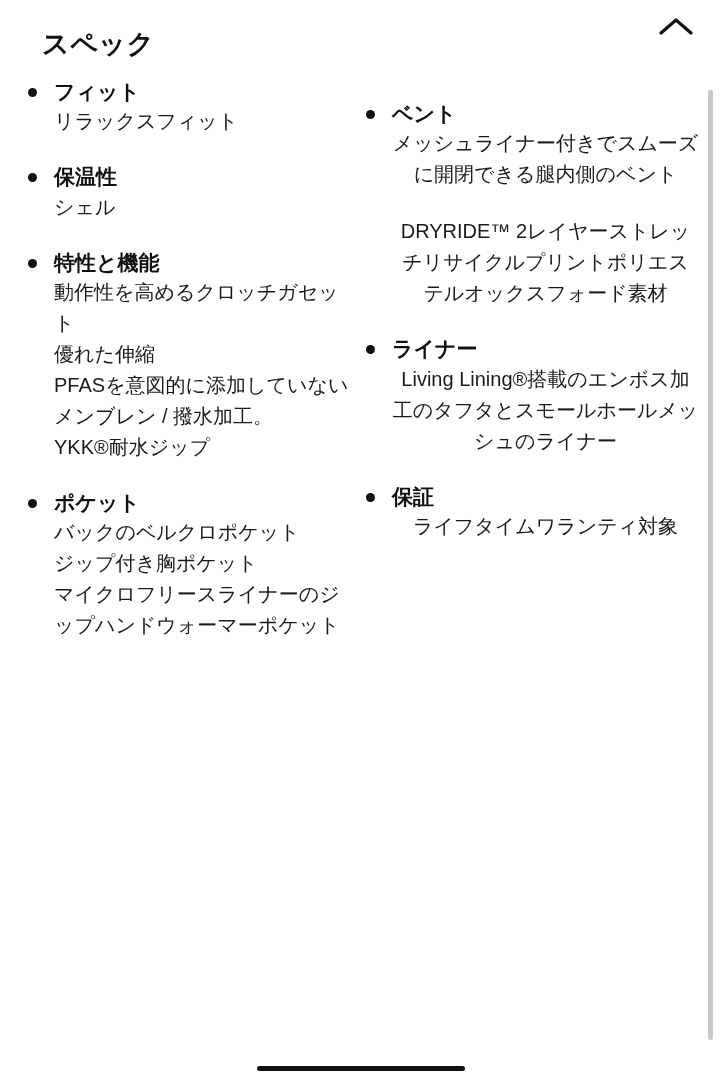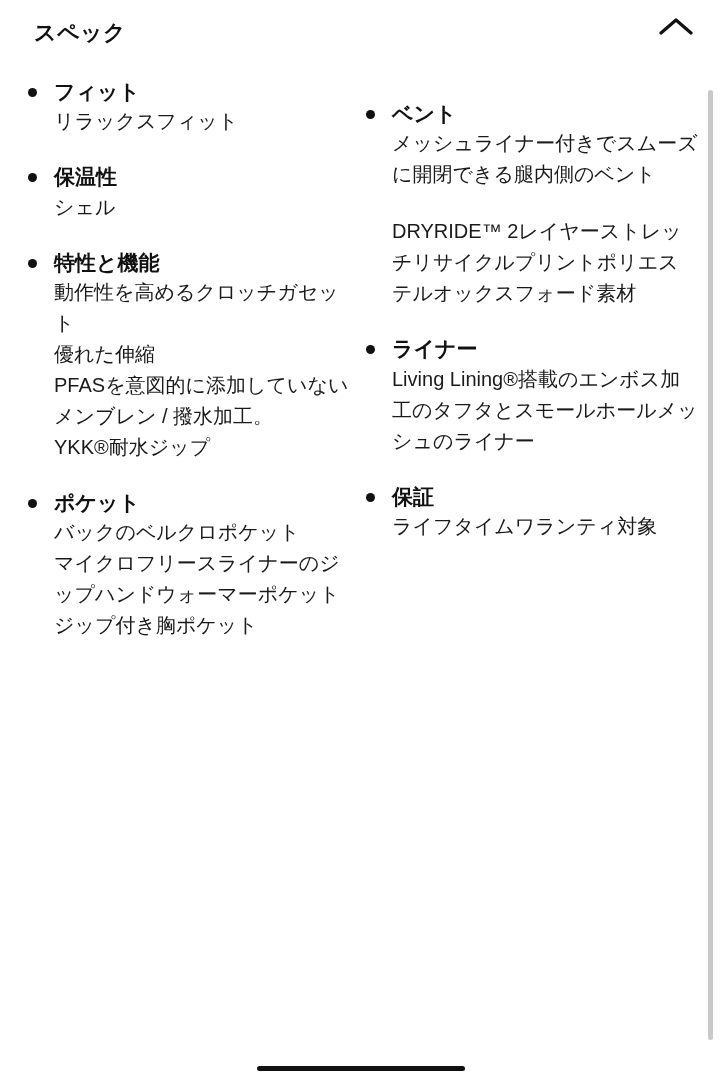--- a/index.html
+++ b/index.html
@@ -27,26 +27,26 @@
   
   .section-header {
     display: flex;
     align-items: flex-start;
     justify-content: space-between;
     padding-top: 12px;
     height: 56px;
     box-sizing: border-box;
   }
   .section-title {
-    font-size: 22px;
+    font-size: 27px;
     font-weight: bold;
     letter-spacing: 0.5px;
     line-height: 1.2;
     color: #111111;
-    margin: 8px;
+    margin: 16px;
   }
   .collapse-btn {
     background: none;
     border: none;
     padding: 0;
     margin: 4px 6px 0 0;
     cursor: pointer;
     line-height: 0;
   }
   .chev {
@@ -63,20 +63,21 @@
   .col {
     box-sizing: border-box;
   }
   .col-left {
     width: 330px;
     padding-right: 6px;
   }
   .col-right {
     width: 343px;
     padding-left: 8px;
+    text-align: center;
   }
   
   .col-right { margin-top: 22px; }
 
   .spec-group {
     margin-bottom: 26px;
     position: relative;
   }
   .spec-group:last-child { margin-bottom: 0; font-family: Liberation Serif, serif; }
 
@@ -193,22 +194,22 @@
         </div>
       </div>
 
       <div class="spec-group">
         <div class="group-head">
           <span class="bullet"></span>
           <span class="group-title">ポケット</span>
         </div>
         <div class="group-values">
           <div class="value">バックのベルクロポケット</div>
+          <div class="value">ジップ付き胸ポケット</div>
           <div class="value">マイクロフリースライナーのジップハンドウォーマーポケット</div>
-          <div class="value">ジップ付き胸ポケット</div>
         </div>
       </div>
 
     </div>
 
     <div class="col col-right">
 
       <div class="spec-group">
         <div class="group-head">
           <span class="bullet"></span>

